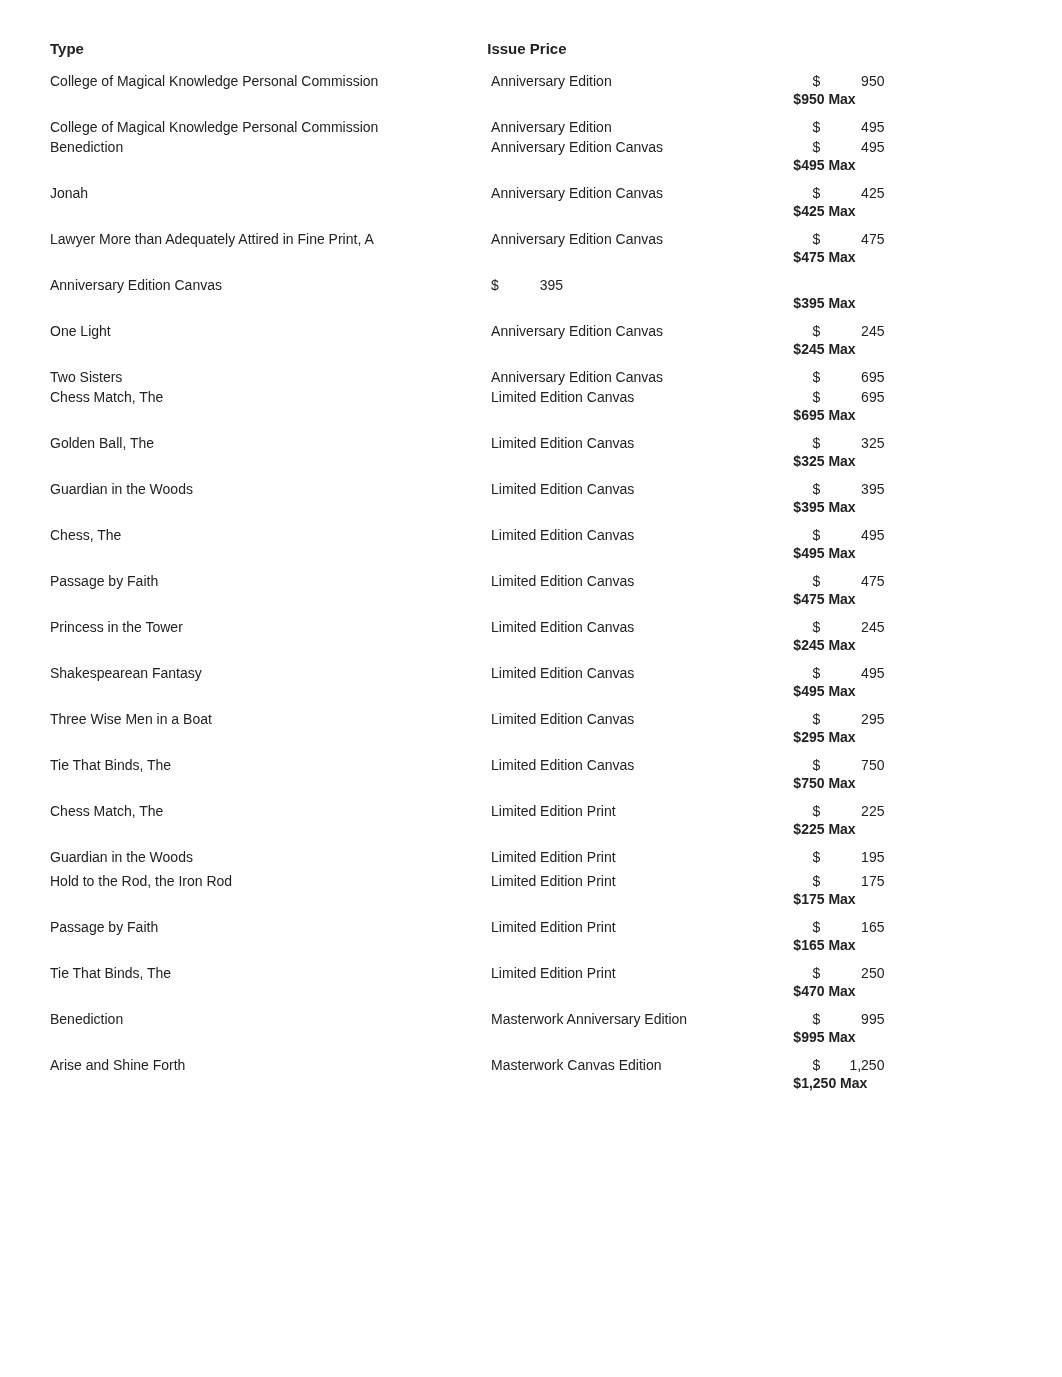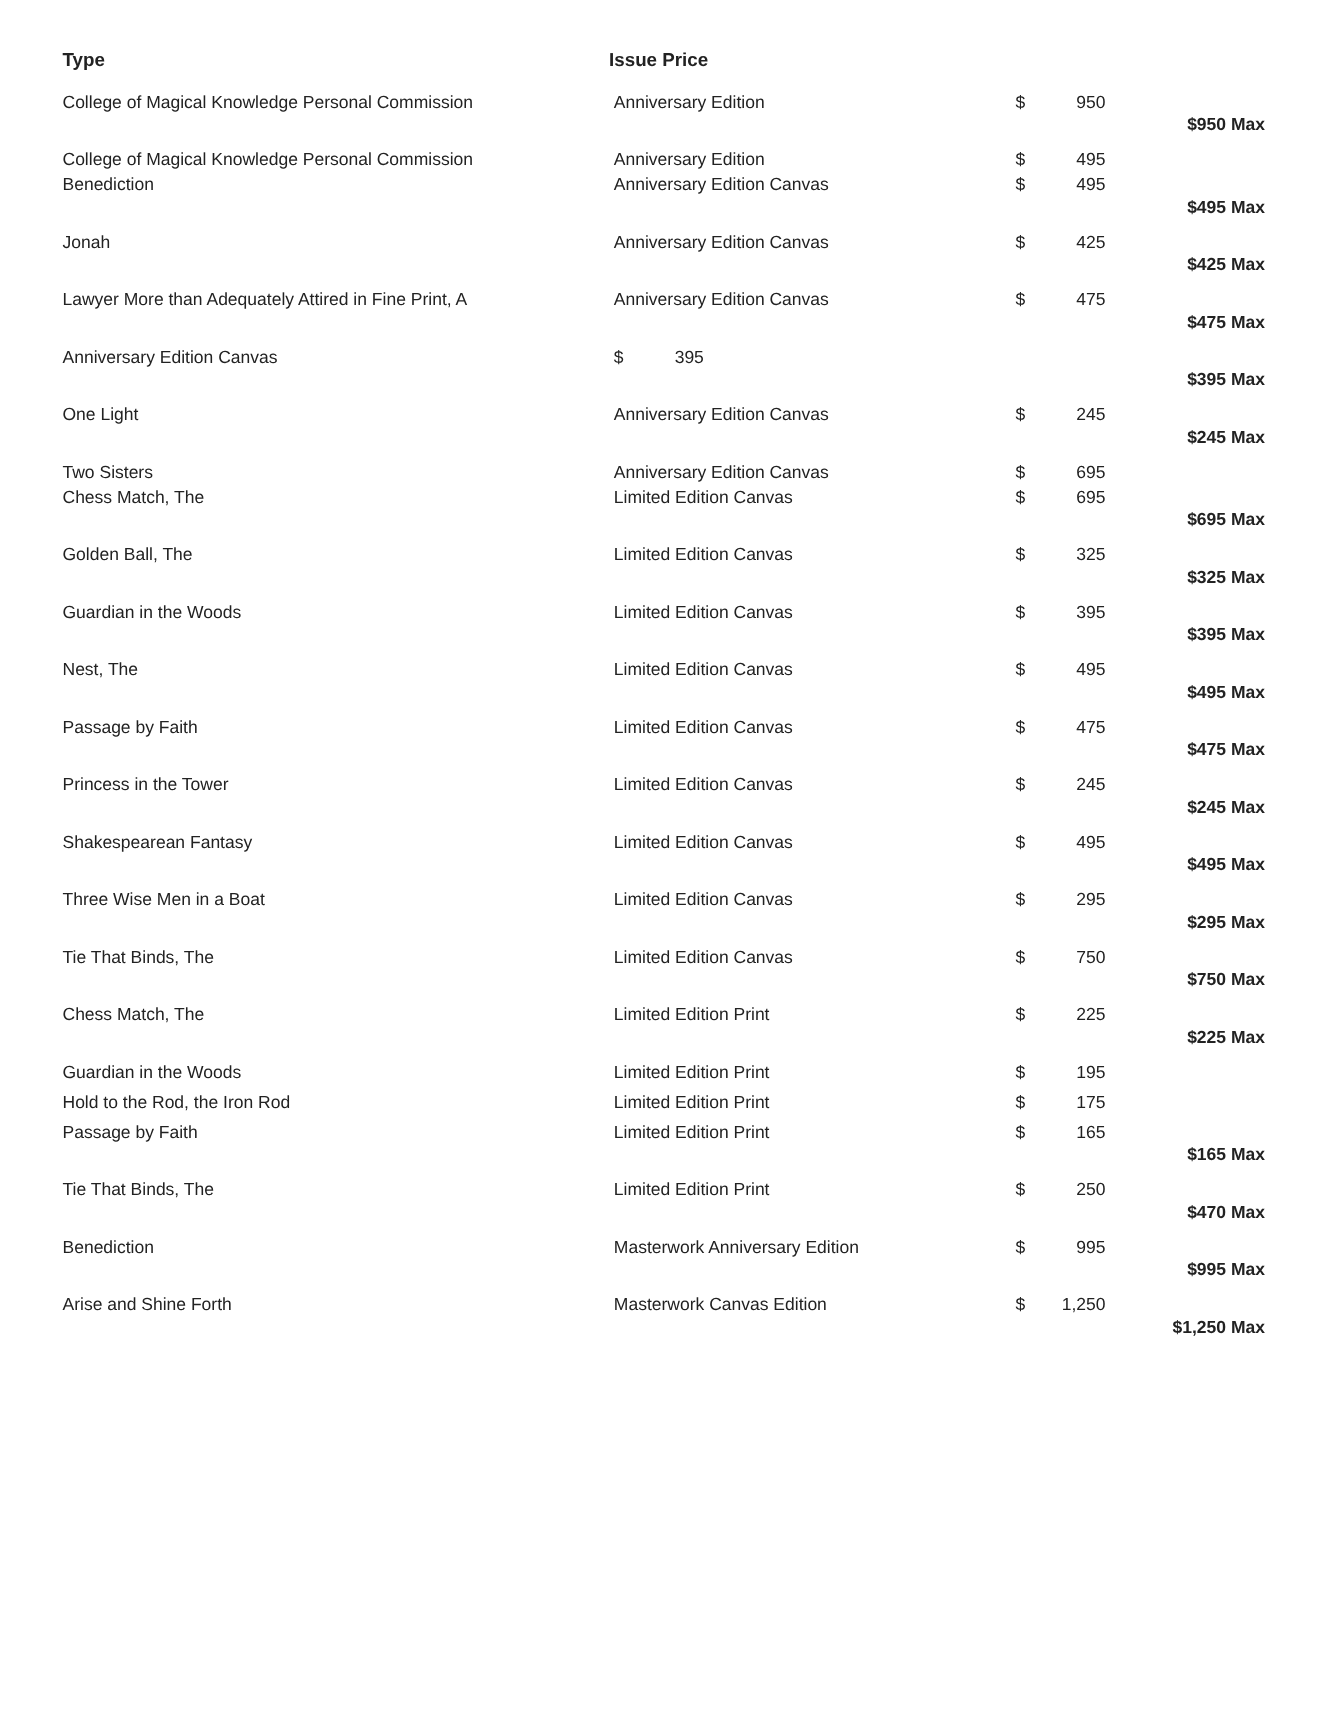--- a/index.html
+++ b/index.html
@@ -50,21 +50,20 @@
       min-width: 12px;
     }
     .price-amount {
       min-width: 50px;
       text-align: right;
     }
     .max-row {
       display: grid;
       grid-template-columns: 2fr 1.4fr 1fr;
       margin-bottom: 10px;
-      text-align: right;
     }
     .max-row .max-label {
       grid-column: 3;
       font-weight: bold;
       font-size: 14px;
     }
   </style>
 </head>
 <body>
 
@@ -220,21 +219,21 @@
           </div>
         </div>
         <div class="max-row">
           <div></div>
           <div></div>
           <div class="max-label">$395 Max</div>
         </div>
       </div>
       <div class="data-group">
         <div class="data-row">
-          <div class="name-col">Nest, The</div>
+          <div class="name-col">Chess, The</div>
           <div class="type-col">Limited Edition Canvas</div>
           <div class="price-col">
             <span class="price-symbol">$</span>
             <span class="price-amount">495</span>
           </div>
         </div>
         <div class="max-row">
           <div></div>
           <div></div>
           <div class="max-label">$495 Max</div>
@@ -341,20 +340,25 @@
         </div>
       </div>
       <div class="data-group">
         <div class="data-row">
           <div class="name-col">Hold to the Rod, the Iron Rod</div>
           <div class="type-col">Limited Edition Print</div>
           <div class="price-col">
             <span class="price-symbol">$</span>
             <span class="price-amount">175</span>
           </div>
+        </div>
+        <div class="max-row">
+          <div></div>
+          <div></div>
+          <div class="max-label">$175 Max</div>
         </div>
       </div>
       <div class="data-group">
         <div class="data-row">
           <div class="name-col">Passage by Faith</div>
           <div class="type-col">Limited Edition Print</div>
           <div class="price-col">
             <span class="price-symbol">$</span>
             <span class="price-amount">165</span>
           </div>

